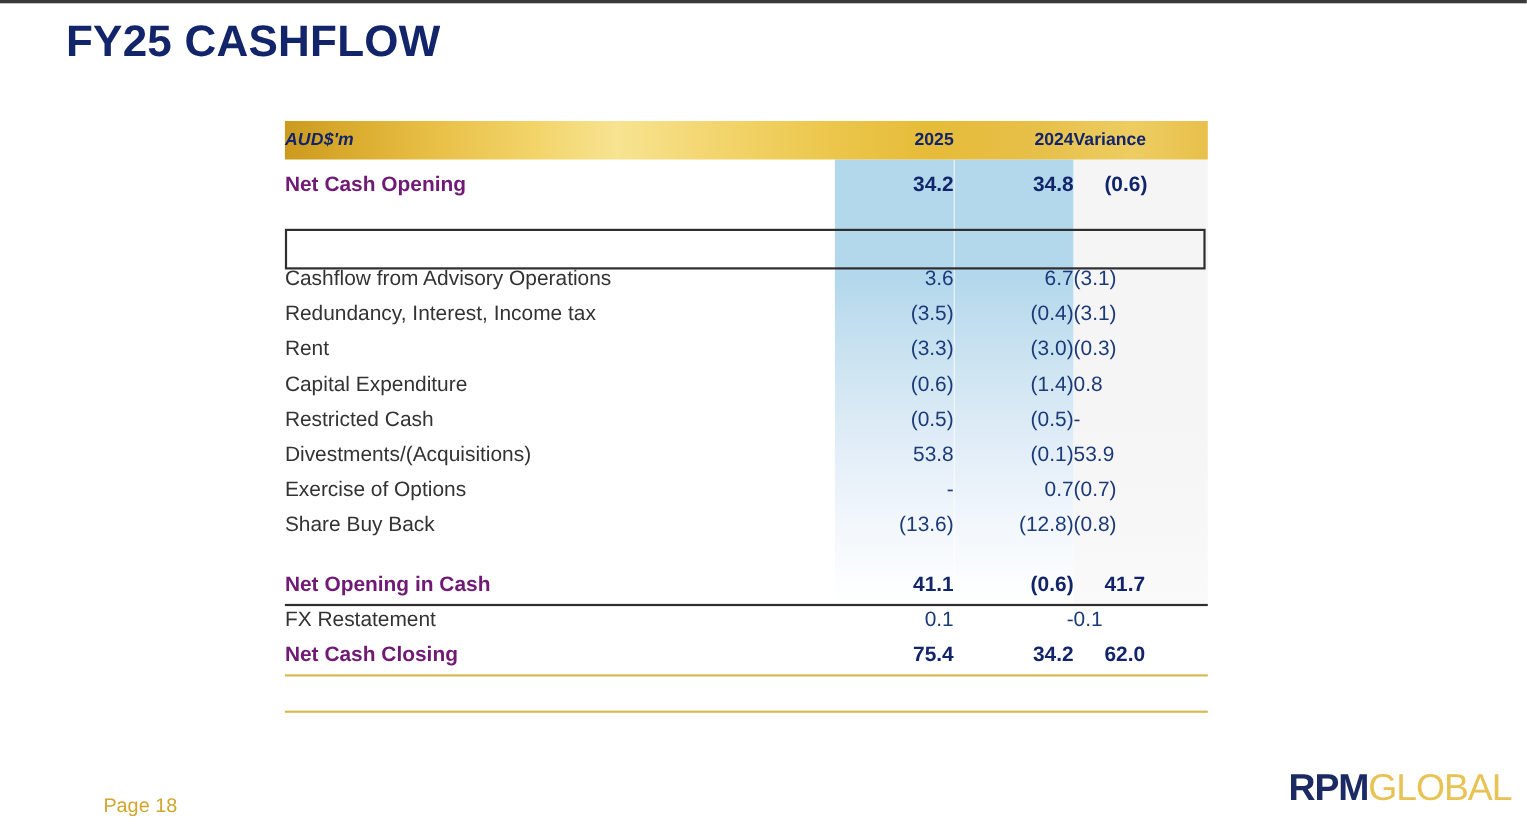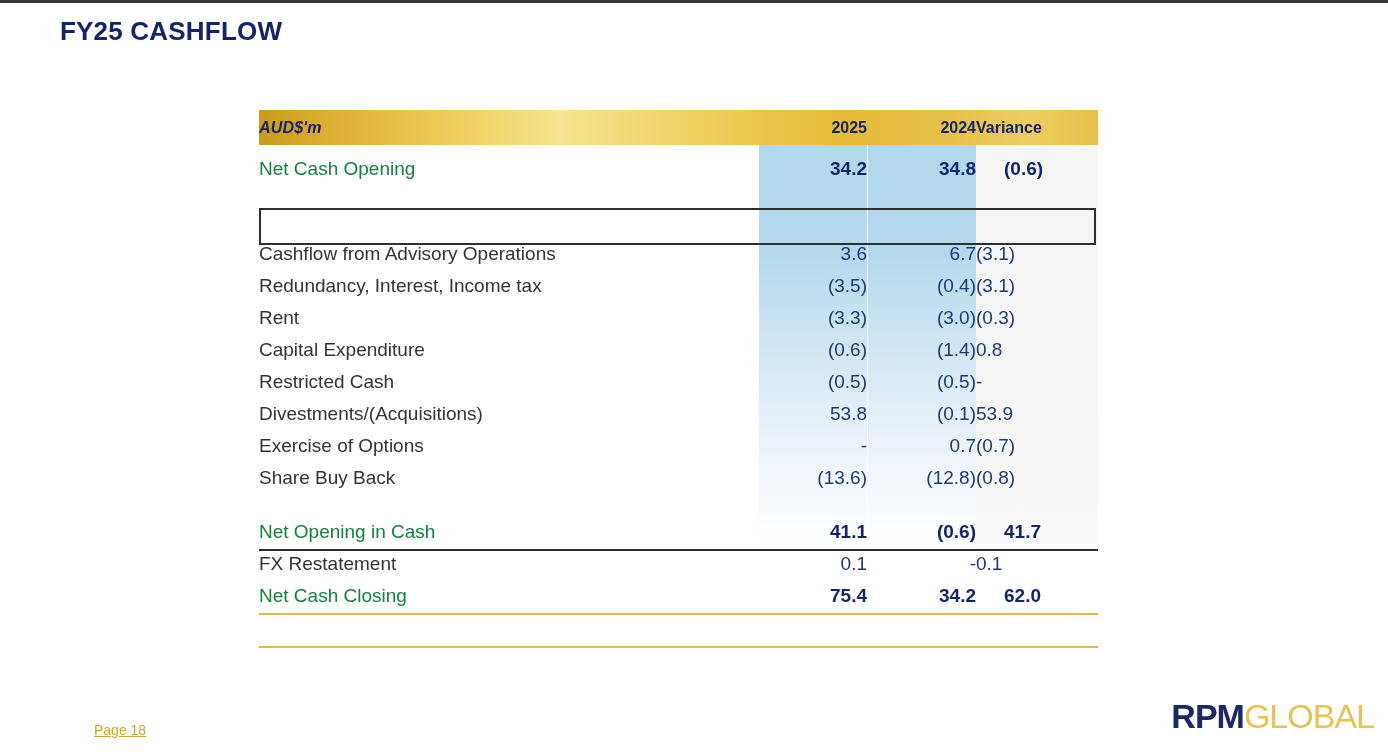--- a/index.html
+++ b/index.html
@@ -21,21 +21,21 @@
     top: 0; left: 0;
     width: 1388px;
     height: 3px;
     background: #3a3a3a;
   }
 
   .slide-title {
     position: absolute;
     left: 60px;
     top: 16px;
-    font-size: 26px;
+    font-size: 40px;
     font-weight: bold;
     color: #12256b;
     letter-spacing: 0.2px;
     white-space: nowrap;
   }
 
   
   .table-wrap {
     position: absolute;
     left: 259px;
@@ -145,21 +145,21 @@
     text-align: left;
     padding-left: 18px;
     color: #1b3a78;
     font-size: 19.5px;
   }
 
   tr.row-tall td { height: 48px; }
   tr.row-detail td { height: 32px; }
   tr.row-total td { height: 32px; }
 
-  tr.bold .r-label { font-weight: normal; color: #15803d; }
+  tr.bold .r-label { font-weight: bold; color: #701a75; }
   tr.bold .r-num,
   tr.bold .r-var { font-weight: bold; color: #12256b; padding-left: 28px; }
 
   
   .box-row {
     position: absolute;
     left: 0;
     top: 98px;
     width: 837px;
     height: 37px;
@@ -181,23 +181,22 @@
   .rule-gold { height: 2px; background: #d9b94e; }
 
   .spacer-row td { height: 23px; }
   .gap-row td { height: 22px; }
 
   
   .page-num {
     position: absolute;
     left: 94px;
     top: 722px;
-    font-size: 14px;
+    font-size: 18px;
     color: #d2a62e;
-    text-decoration: underline;
   }
   .logo {
     position: absolute;
     right: 14px;
     top: 697px;
     font-size: 34px;
     font-weight: bold;
     letter-spacing: -1px;
     white-space: nowrap;
   }

